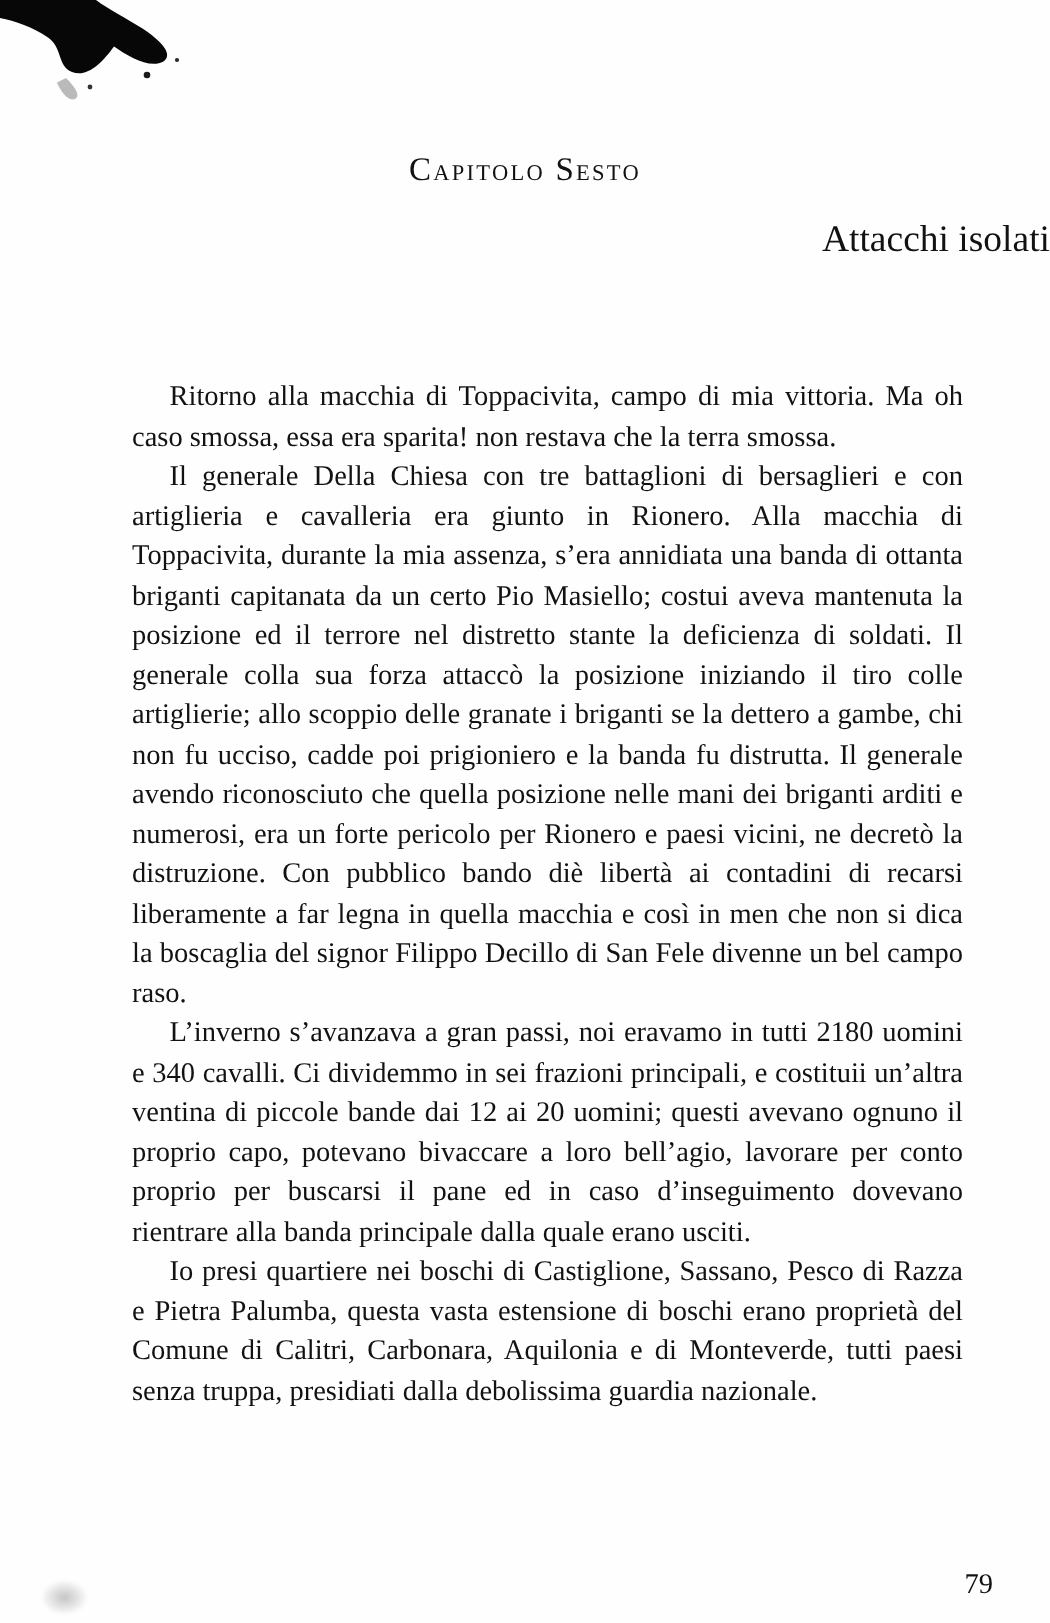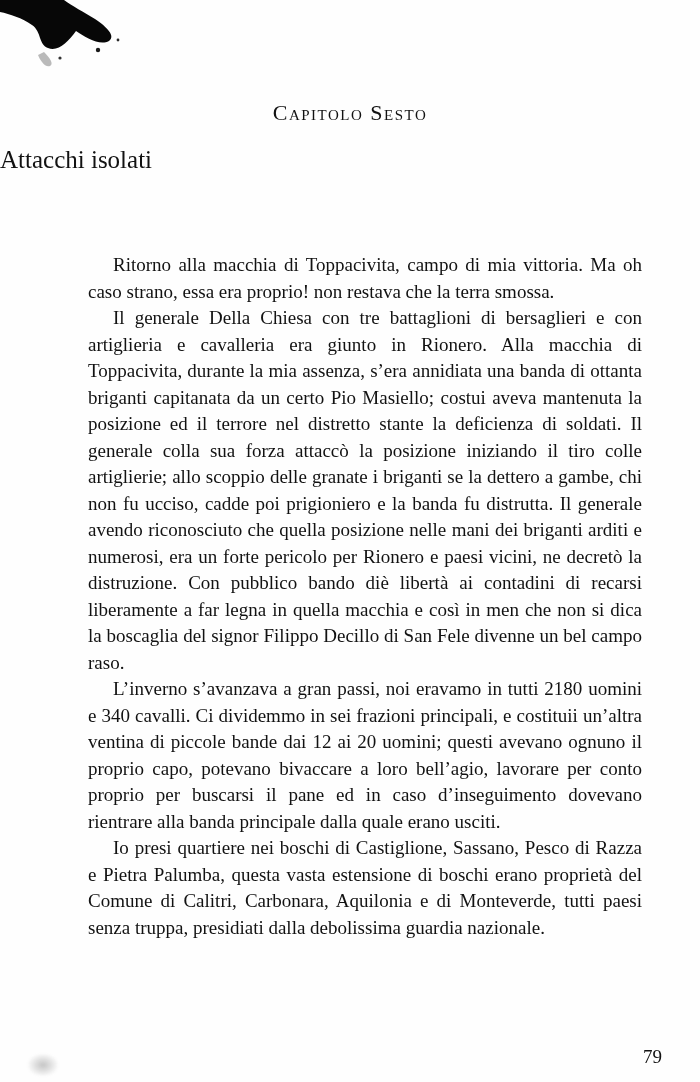--- a/index.html
+++ b/index.html
@@ -36,21 +36,21 @@
     padding-top: 100px;
     text-align: center;
     font-size: 22px;
     font-weight: normal;
     font-variant: small-caps;
     letter-spacing: 1.5px;
   }
   .chapter-subtitle {
     margin: 0;
     padding-top: 20px;
-    text-align: left;
+    text-align: right;
     font-size: 25px;
     font-weight: normal;
   }
   .body-text {
     margin: 78px 60px 0 88px;
     width: 554px;
     font-size: 19px;
     line-height: 26.5px;
     text-align: justify;
   }
@@ -85,21 +85,21 @@
     <path fill="rgba(60,60,60,0.35)" d="M44,52 C50,58 54,64 50,66 C45,68 40,60 38,55 Z"></path>
   </svg>
 
   <div class="smudge"></div>
 
   <h1 class="chapter-title">Capitolo Sesto</h1>
 
   <h2 class="chapter-subtitle">Attacchi isolati</h2>
 
   <div class="body-text">
-    <p>Ritorno alla macchia di Toppacivita, campo di mia vittoria. Ma oh caso strano, essa era proprio! non restava che la terra smossa.</p>
+    <p>Ritorno alla macchia di Toppacivita, campo di mia vittoria. Ma oh caso smossa, essa era sparita! non restava che la terra smossa.</p>
     <p>Il generale Della Chiesa con tre battaglioni di bersaglieri e con artiglieria e cavalleria era giunto in Rionero. Alla macchia di Toppacivita, durante la mia assenza, s’era annidiata una banda di ottanta briganti capitanata da un certo Pio Masiello; costui aveva mantenuta la posizione ed il terrore nel distretto stante la deficienza di soldati. Il generale colla sua forza attaccò la posizione iniziando il tiro colle artiglierie; allo scoppio delle granate i briganti se la dettero a gambe, chi non fu ucciso, cadde poi prigioniero e la banda fu distrutta. Il generale avendo riconosciuto che quella posizione nelle mani dei briganti arditi e numerosi, era un forte pericolo per Rionero e paesi vicini, ne decretò la distruzione. Con pubblico bando diè libertà ai contadini di recarsi liberamente a far legna in quella macchia e così in men che non si dica la boscaglia del signor Filippo Decillo di San Fele divenne un bel campo raso.</p>
     <p>L’inverno s’avanzava a gran passi, noi eravamo in tutti 2180 uomini e 340 cavalli. Ci dividemmo in sei frazioni principali, e costituii un’altra ventina di piccole bande dai 12 ai 20 uomini; questi avevano ognuno il proprio capo, potevano bivaccare a loro bell’agio, lavorare per conto proprio per buscarsi il pane ed in caso d’inseguimento dovevano rientrare alla banda principale dalla quale erano usciti.</p>
     <p>Io presi quartiere nei boschi di Castiglione, Sassano, Pesco di Razza e Pietra Palumba, questa vasta estensione di boschi erano proprietà del Comune di Calitri, Carbonara, Aquilonia e di Monteverde, tutti paesi senza truppa, presidiati dalla debolissima guardia nazionale.</p>
   </div>
 
   <div class="page-number">79</div>
 
 </div>
 
 </body></html>

